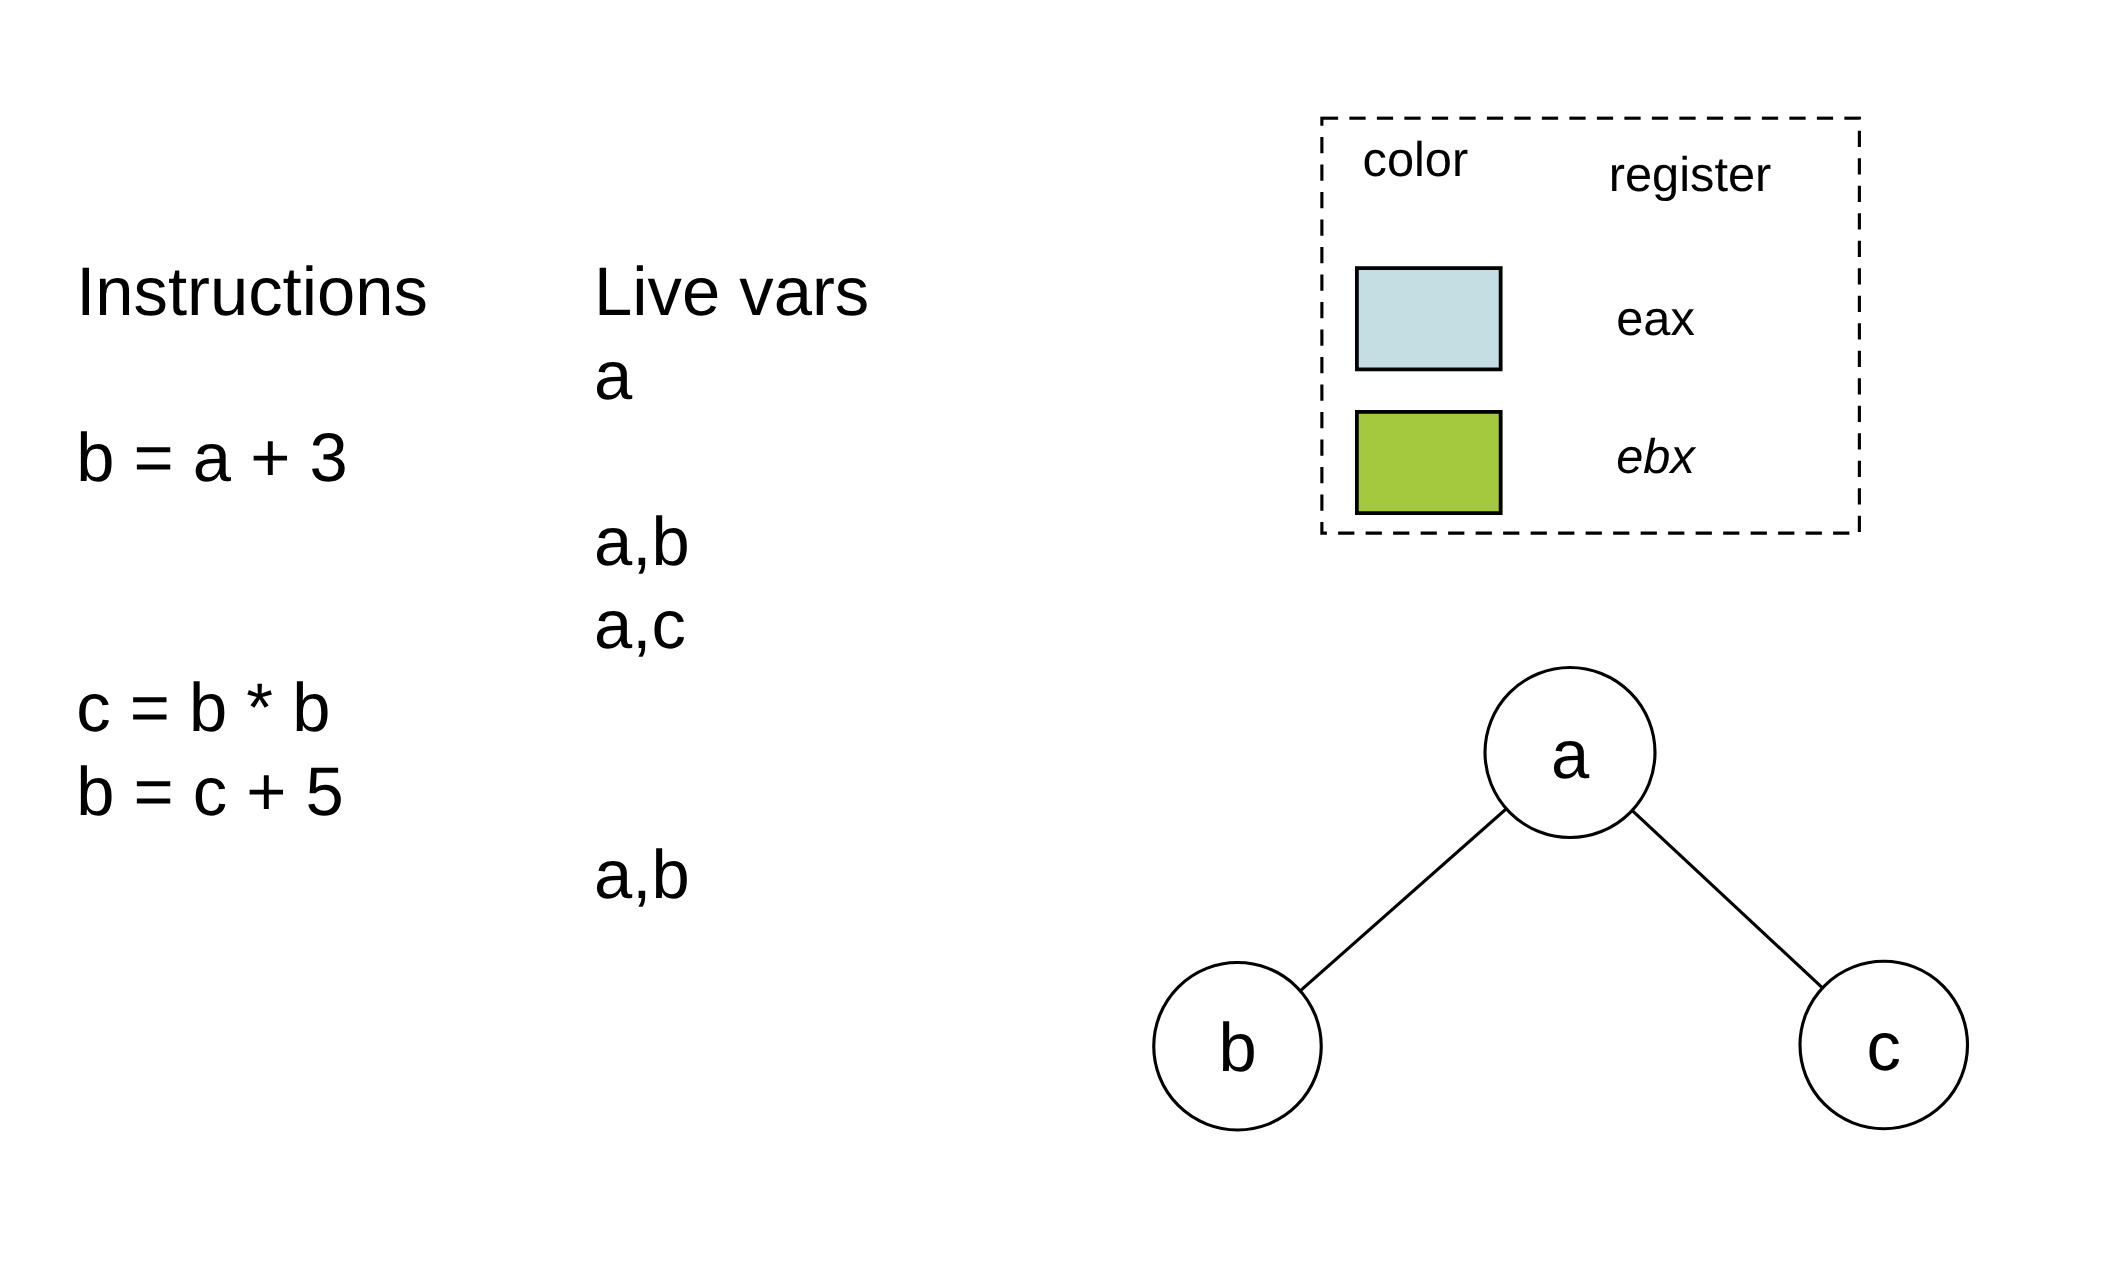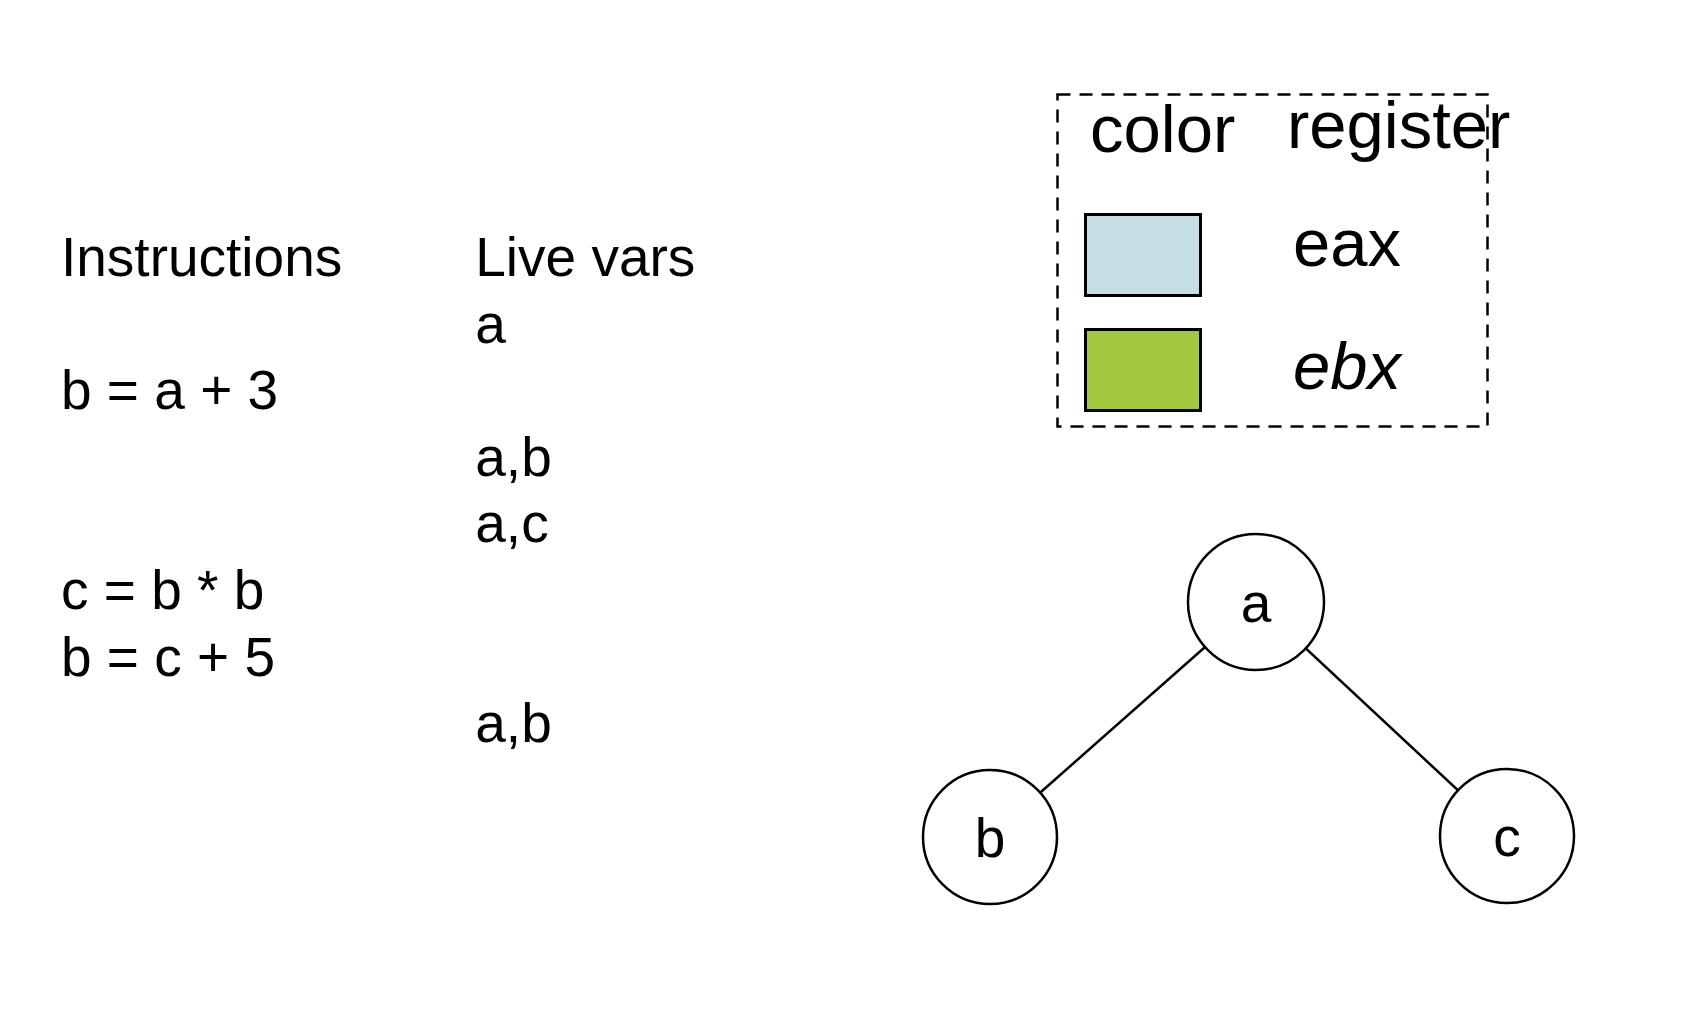--- a/index.html
+++ b/index.html
@@ -15,44 +15,43 @@
 
   
   .listing {
     position: absolute;
     left: 61px;
     top: 200px;
     width: 720px;
     font-size: 55px;
     line-height: 66.6px;
     white-space: nowrap;
-    margin-top: 24px;
   }
   .row { height: 66.6px; }
   .cell-left  { display: inline-block; width: 399px; vertical-align: baseline; }
   .cell-right { display: inline-block; vertical-align: baseline; }
 
   
   .legend {
     position: absolute;
     left: 1056px;
     top: 93px;
     width: 433px;
     height: 335px;
   }
   .legend-border-svg { position: absolute; left: 0; top: 0; }
   .legend-label {
     position: absolute;
-    font-size: 67px;
+    font-size: 39px;
     line-height: 55px;
     white-space: nowrap;
   }
   .lbl-color    { left: 34px;  top: 8px; }
-  .lbl-register { left: 231px; top: 4px; }
-  .lbl-eax      { left: 237px; top: 122px; }
+  .lbl-register { left: 231px; top: 20px; }
+  .lbl-eax      { left: 237px; top: 135px; }
   .lbl-ebx      { left: 237px; top: 245px; font-style: italic; }
   .swatch {
     position: absolute;
     left: 28px;
     width: 118px;
     height: 84px;
     border: 3px solid #000000;
     box-sizing: border-box;
   }
   .swatch-eax { top: 120px; }

